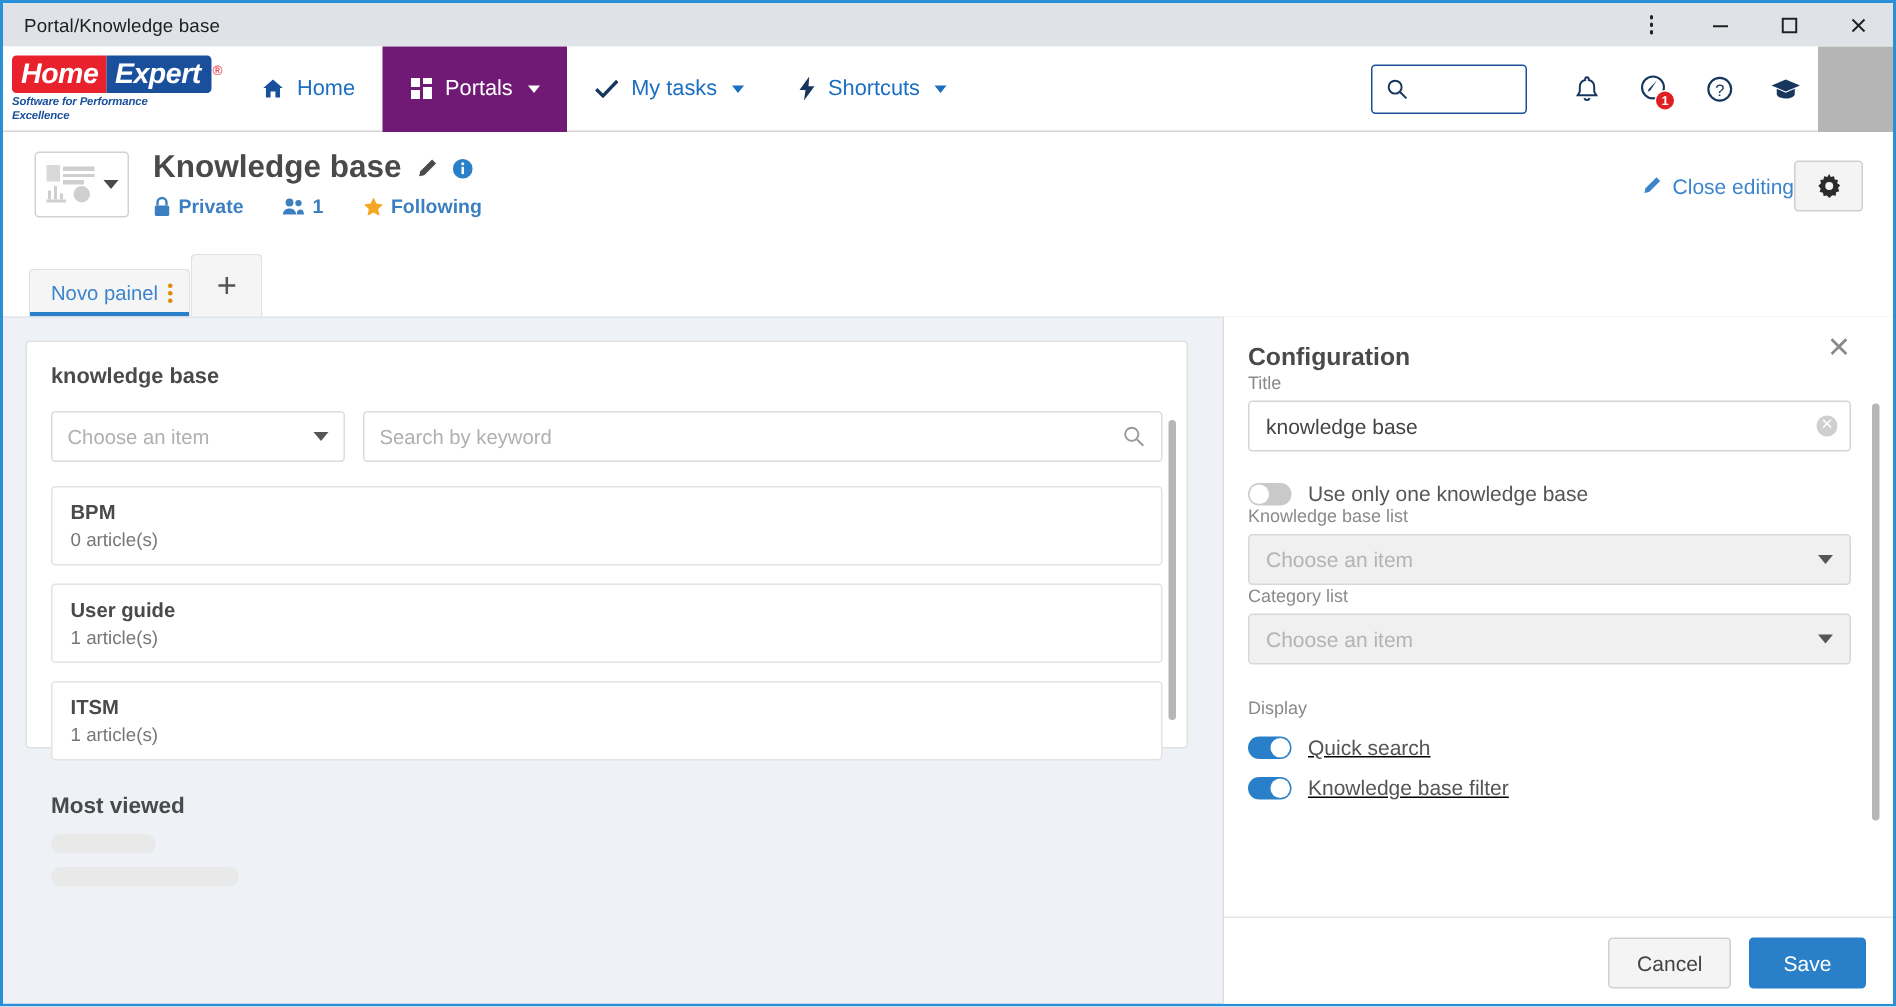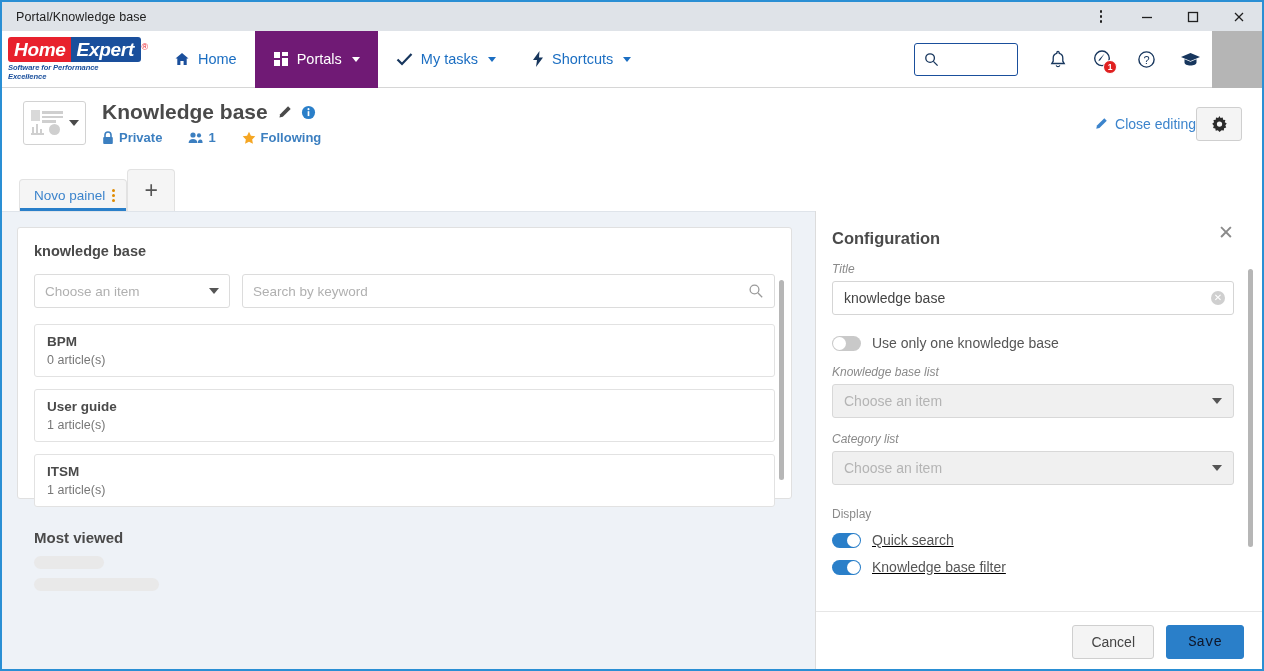--- a/index.html
+++ b/index.html
@@ -210,21 +210,21 @@
   
   .config {
     position: absolute; top: 209px; right: 0;
     width: 447px; height: 460px;
     background: #ffffff; border-left: 1px solid #dcdcdc;
   }
   .config-body { position: absolute; left: 0; top: 0; right: 0; bottom: 60px; padding: 18px 28px 0 16px; overflow: hidden; }
   .config-head { display: flex; align-items: flex-start; }
   .config-title { font-size: 16.5px; font-weight: bold; color: #4a4a4a; margin-left: 0; }
   .config-close { margin-left: auto; font-size: 19px; color: #8a8a8a; cursor: pointer; line-height: 1; margin-top: -6px; }
-  .fld-label { font-size: 12px; color: #8a8a8a; margin-top: 14px; margin-bottom: 5px; font-style: italic; }
+  .fld-label { font-size: 12px; color: #8a8a8a; margin-bottom: 5px; }
   .text-input {
     height: 34px; border: 1px solid #d5d5d5; border-radius: 3px; background: #fff;
     display: flex; align-items: center; padding: 0 8px 0 11px;
   }
   .text-input .val { flex: 1; font-size: 14px; color: #444; }
   .clear-x {
     width: 14px; height: 14px; border-radius: 50%; background: #cfcfcf; color: #fff;
     font-size: 10px; display: flex; align-items: center; justify-content: center; cursor: pointer;
     line-height: 1;
   }
@@ -250,21 +250,21 @@
   .config-footer {
     position: absolute; left: 0; right: 0; bottom: 0; height: 60px;
     background: #fff; border-top: 1px solid #e6e6e6;
     display: flex; align-items: center; justify-content: flex-end; gap: 12px; padding-right: 18px;
   }
   .btn {
     height: 34px; min-width: 78px; border-radius: 3px; font-size: 14px;
     display: flex; align-items: center; justify-content: center; cursor: pointer; padding: 0 18px;
   }
   .btn-cancel { background: #f4f4f4; border: 1px solid #cfcfcf; color: #444; }
-  .btn-save { background: #2a7fc9; border: 1px solid #2a7fc9; color: #0f172a; font-family: Liberation Mono, monospace; }
+  .btn-save { background: #2a7fc9; border: 1px solid #2a7fc9; color: #ffffff; }
 </style>
 </head>
 <body>
 
 <div class="app">
 
   <div class="titlebar">
     <div class="title">Portal/Knowledge base</div>
     <div class="spacer"></div>
     <div class="win-btn">

